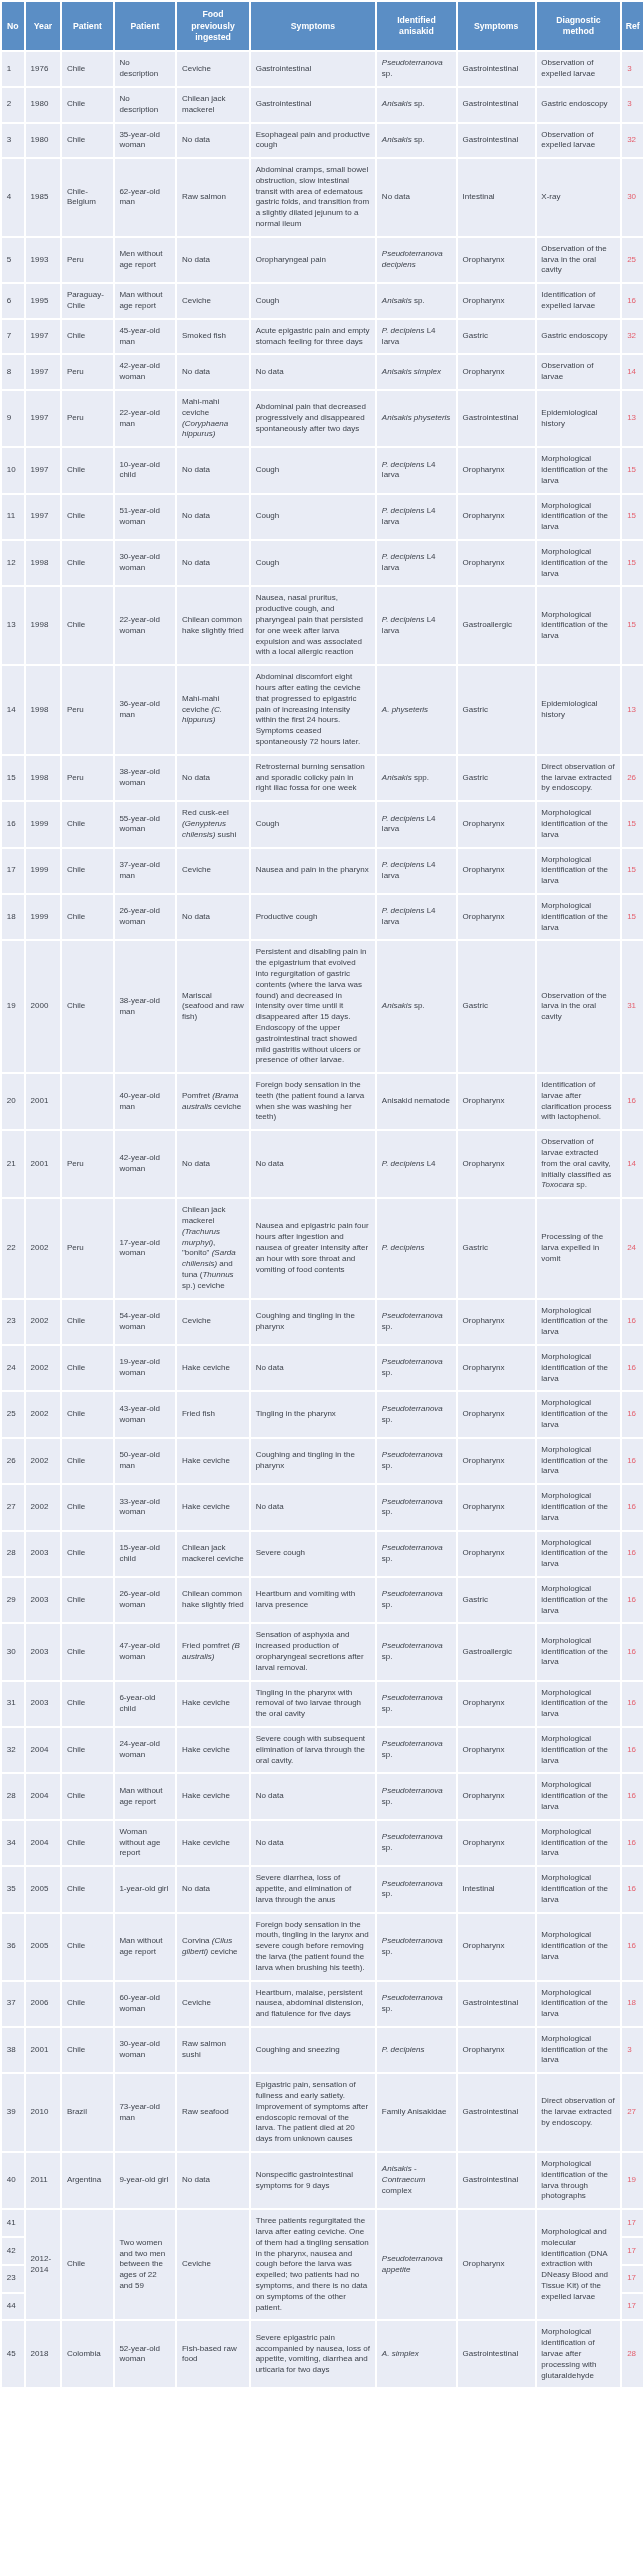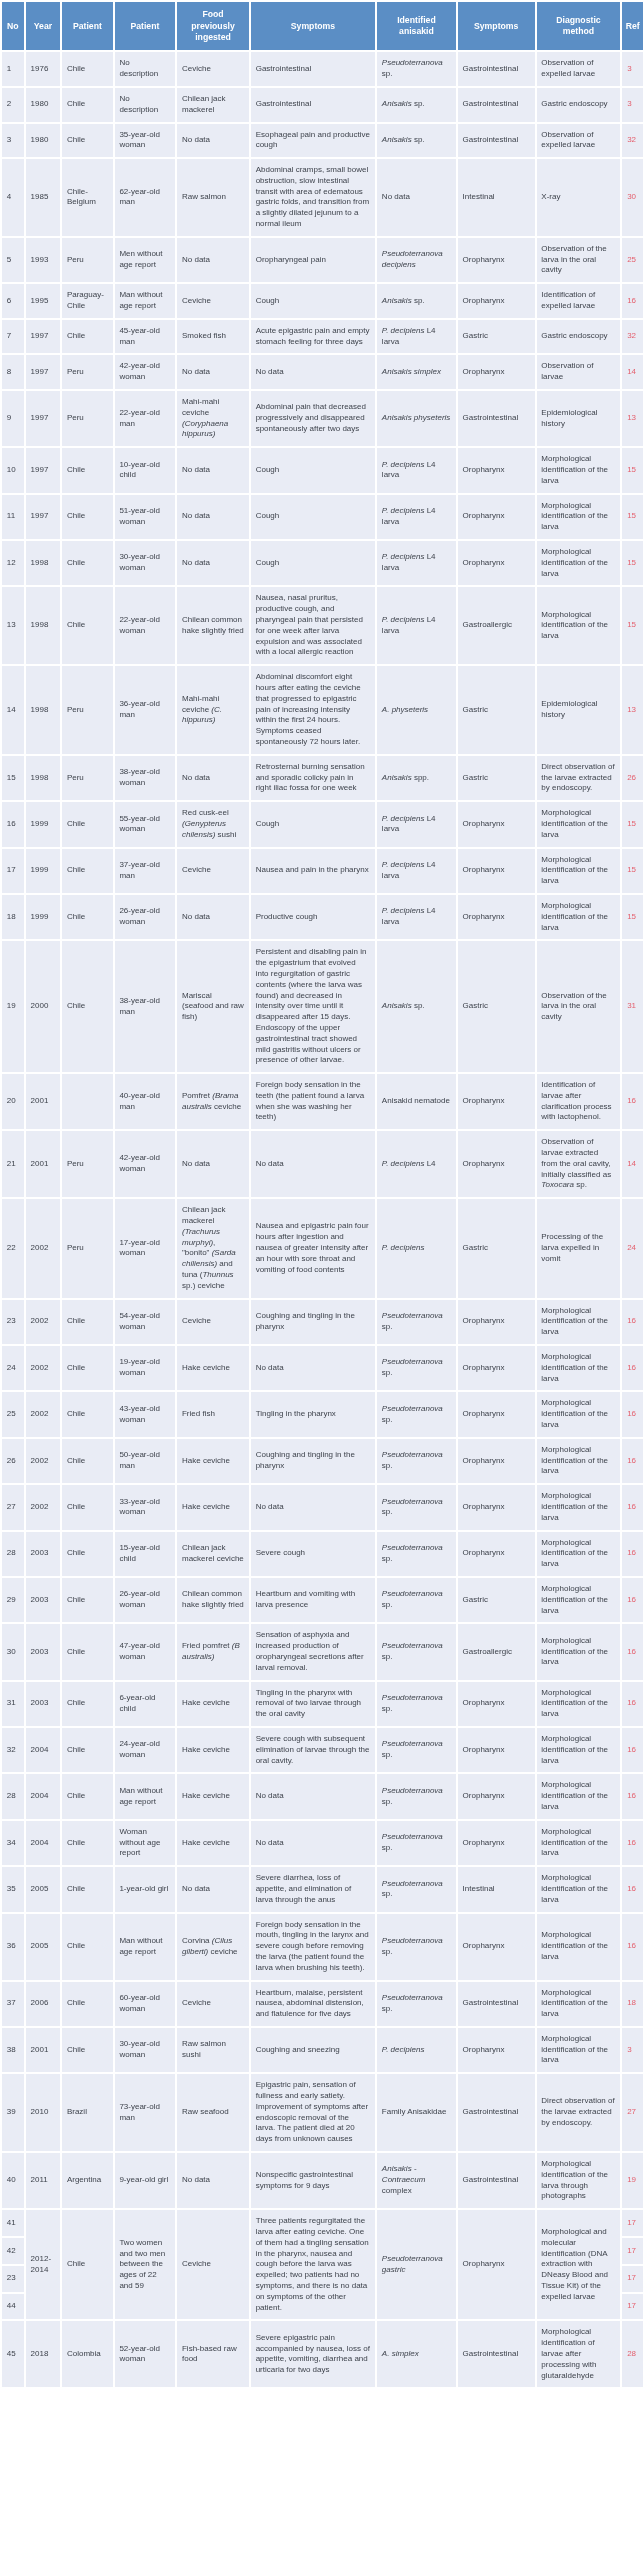--- a/index.html
+++ b/index.html
@@ -423,21 +423,21 @@
           <td class="col-site">Oropharynx</td>
           <td class="col-method">Morphological identification of the larva</td>
           <td class="col-ref"><span>16</span></td>
         </tr>
         <tr>
           <td class="col-no">32</td>
           <td class="col-year">2004</td>
           <td class="col-country">Chile</td>
           <td class="col-patient">24-year-old woman</td>
           <td class="col-food">Hake ceviche</td>
-          <td class="col-symptoms">Severe cough with subsequent elimination of larvae through the oral cavity.</td>
+          <td class="col-symptoms">Severe cough with subsequent elimination of larva through the oral cavity.</td>
           <td class="col-anisakid"><i>Pseudoterranova</i> sp.</td>
           <td class="col-site">Oropharynx</td>
           <td class="col-method">Morphological identification of the larva</td>
           <td class="col-ref"><span>16</span></td>
         </tr>
         <tr>
           <td class="col-no">28</td>
           <td class="col-year">2004</td>
           <td class="col-country">Chile</td>
           <td class="col-patient">Man without age report</td>
@@ -532,21 +532,21 @@
           <td class="col-method">Morphological identification of the larva through photographs</td>
           <td class="col-ref"><span>19</span></td>
         </tr>
         <tr>
           <td class="col-no">41</td>
           <td class="col-year" rowspan="4">2012-2014</td>
           <td class="col-country" rowspan="4">Chile</td>
           <td class="col-patient" rowspan="4">Two women and two men between the ages of 22 and 59</td>
           <td class="col-food" rowspan="4">Ceviche</td>
           <td class="col-symptoms" rowspan="4">Three patients regurgitated the larva after eating ceviche. One of them had a tingling sensation in the pharynx, nausea and cough before the larva was expelled; two patients had no symptoms, and there is no data on symptoms of the other patient.</td>
-          <td class="col-anisakid" rowspan="4"><i>Pseudoterranova gastric</i></td>
+          <td class="col-anisakid" rowspan="4"><i>Pseudoterranova appetite</i></td>
           <td class="col-site" rowspan="4">Oropharynx</td>
           <td class="col-method" rowspan="4">Morphological and molecular identification (DNA extraction with DNeasy Blood and Tissue Kit) of the expelled larvae</td>
           <td class="col-ref"><span>17</span></td>
         </tr>
         <tr>
           <td class="col-no">42</td>
           <td class="col-ref"><span>17</span></td>
         </tr>
         <tr>
           <td class="col-no">23</td>

